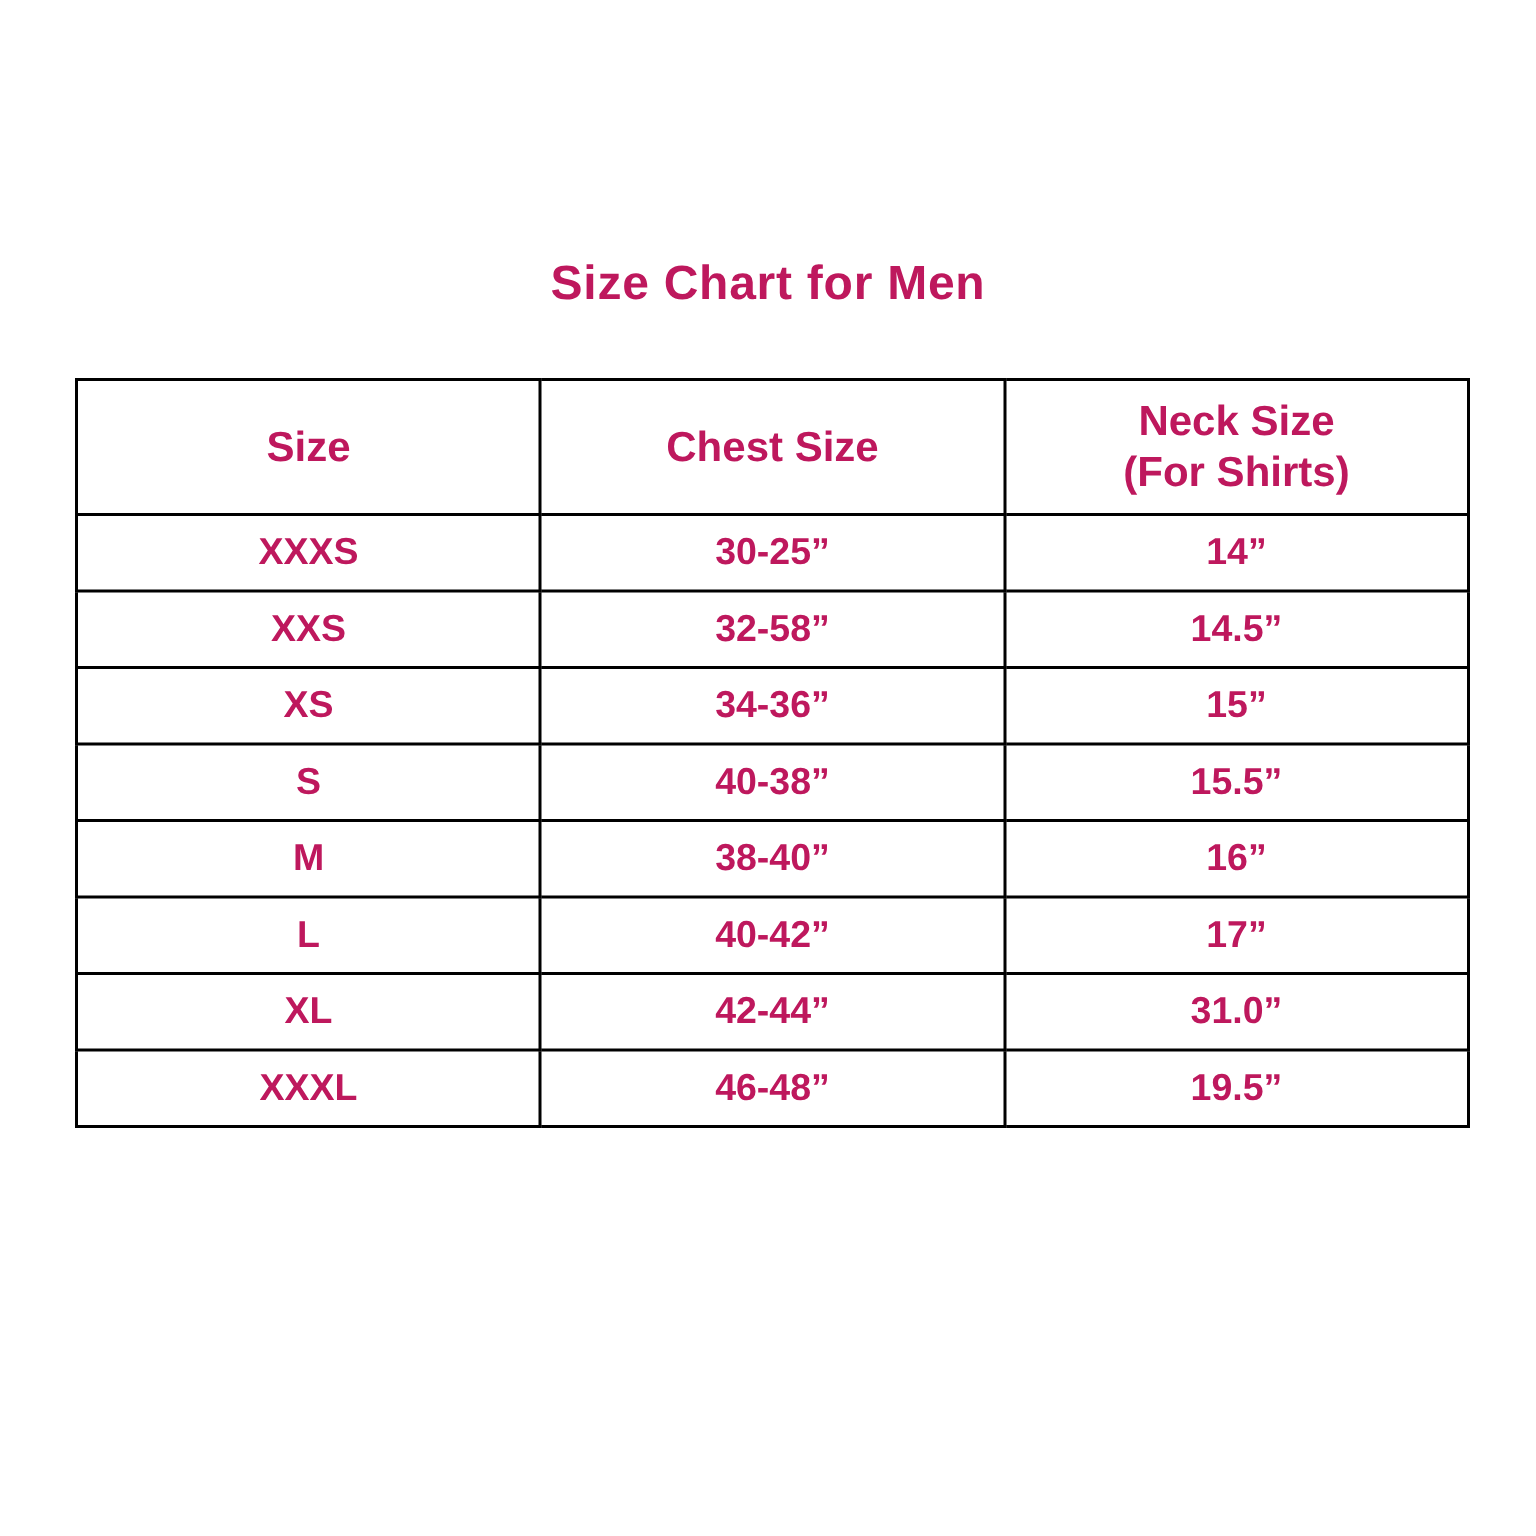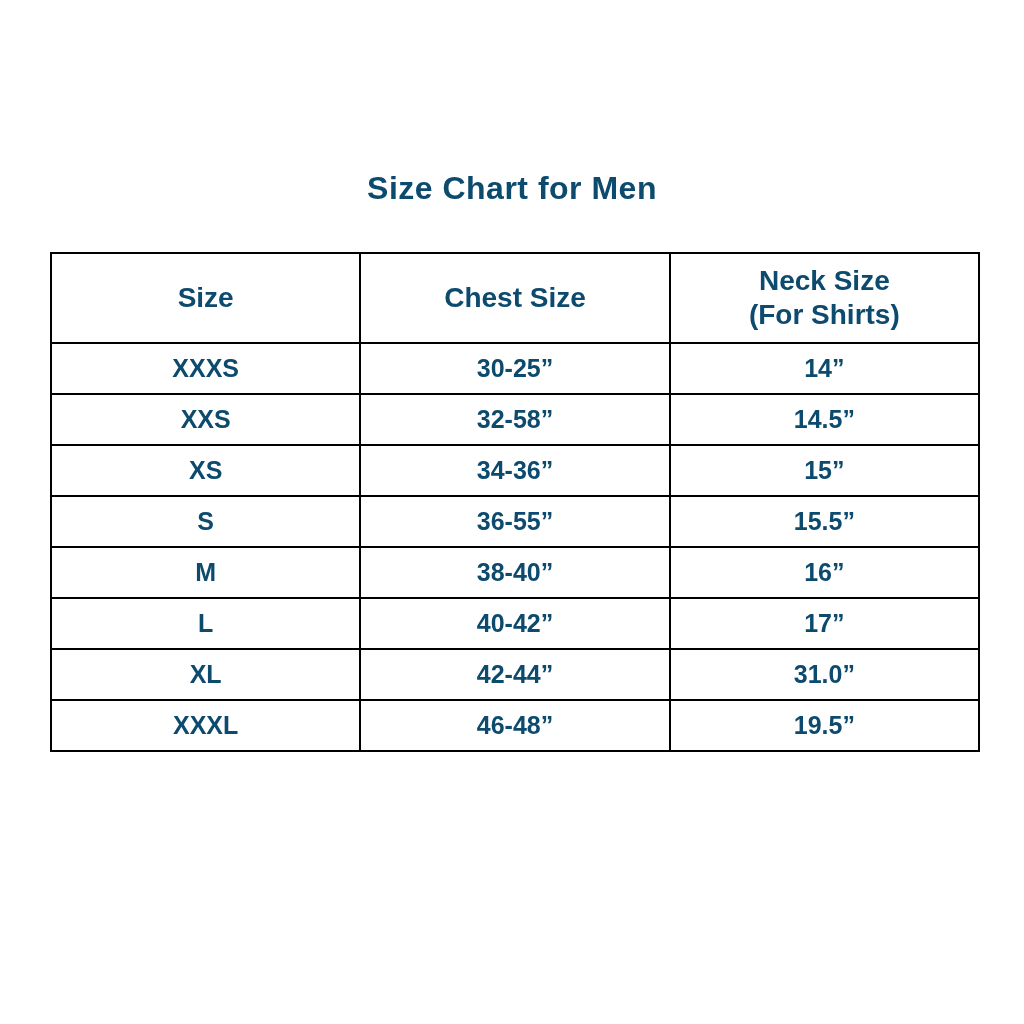--- a/index.html
+++ b/index.html
@@ -6,21 +6,21 @@
     margin: 0;
     padding: 0;
     background: #ffffff;
   }
   .page {
     position: relative;
     width: 1024px;
     height: 1024px;
     background: #ffffff;
     font-family: "Liberation Sans", "DejaVu Sans", sans-serif;
-    color: #0c4a6e;
+    color: #be185d;
   }
   .title {
     position: absolute;
     top: 170px;
     left: 0;
     width: 100%;
     text-align: center;
     font-size: 32px;
     font-weight: bold;
     letter-spacing: 0.5px;
@@ -88,21 +88,21 @@
         <td>32-58”</td>
         <td>14.5”</td>
       </tr>
       <tr>
         <td>XS</td>
         <td>34-36”</td>
         <td>15”</td>
       </tr>
       <tr>
         <td>S</td>
-        <td>36-55”</td>
+        <td>40-38”</td>
         <td>15.5”</td>
       </tr>
       <tr>
         <td>M</td>
         <td>38-40”</td>
         <td>16”</td>
       </tr>
       <tr>
         <td>L</td>
         <td>40-42”</td>

